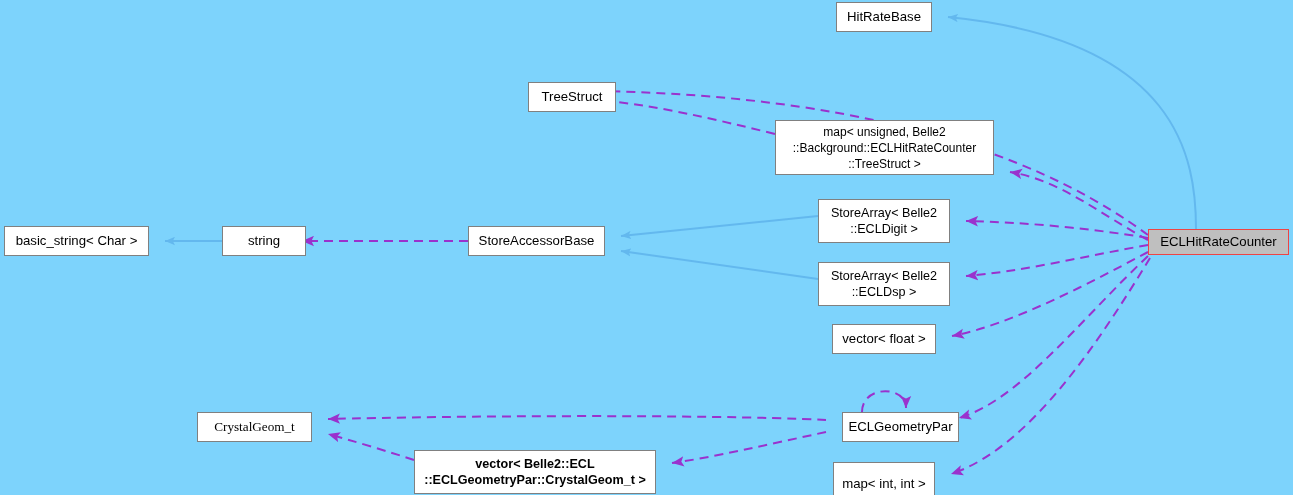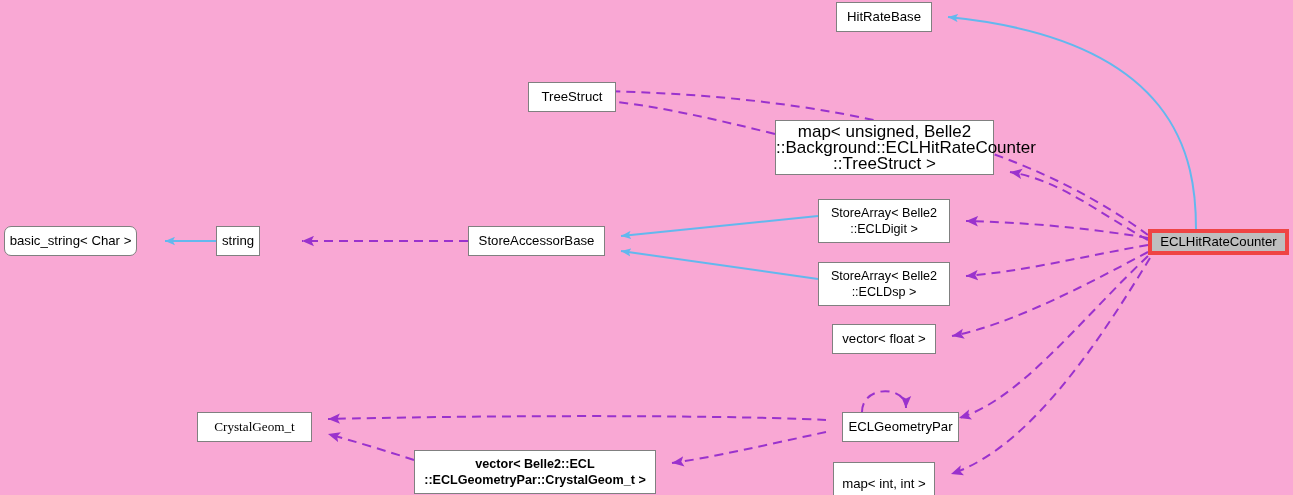--- a/index.html
+++ b/index.html
@@ -4,21 +4,21 @@
 <style>
   html, body {
     margin: 0;
     padding: 0;
     background: #000000;
   }
   #diagram-root {
     position: relative;
     width: 1293px;
     height: 495px;
-    background: #f9a8d4;
+    background: #7dd3fc;
     font-family: "Liberation Sans", sans-serif;
     overflow: hidden;
   }
   svg#graph-edges {
     position: absolute;
     left: 0;
     top: 0;
     width: 1293px;
     height: 495px;
   }
@@ -33,21 +33,21 @@
     text-align: center;
     display: flex;
     align-items: center;
     justify-content: center;
     z-index: 5;
     letter-spacing: 0px;
     white-space: pre;
   }
   .node.highlight {
     background: #bfbfbf;
-    border: 4px solid #ef4444;
+    border: 1px solid #ef4444;
   }
   .node-label {
     display: block;
     width: 100%;
     white-space: pre;
   }
 </style>
 </head>
 <body>
 
@@ -99,31 +99,31 @@
   </svg>
 
   <div class="node" style="left:836px; top:2px; width:96px; height:30px;">
     <span class="node-label">HitRateBase</span>
   </div>
 
   <div class="node" style="left:492px; top:82px; width:88px; height:30px;margin-left:36px;">
     <span class="node-label">TreeStruct</span>
   </div>
 
-  <div class="node" style="left:775px; top:120px; width:219px; height:55px; font-size:17px; line-height:16px;">
+  <div class="node" style="left:775px; top:120px; width:219px; height:55px; font-size:12px; line-height:16px;">
     <span class="node-label">map&lt; unsigned, Belle2
 ::Background::ECLHitRateCounter
 ::TreeStruct &gt;</span>
   </div>
 
-  <div class="node" style="left:4px; top:226px; width:133px; height:30px;border-radius:7px;">
+  <div class="node" style="left:4px; top:226px; width:145px; height:30px;">
     <span class="node-label">basic_string&lt; Char &gt;</span>
   </div>
 
-  <div class="node" style="left:216px; top:226px; width:44px; height:30px;">
+  <div class="node" style="left:222px; top:226px; width:84px; height:30px;">
     <span class="node-label">string</span>
   </div>
 
   <div class="node" style="left:468px; top:226px; width:137px; height:30px;justify-content:flex-end;">
     <span class="node-label">StoreAccessorBase</span>
   </div>
 
   <div class="node" style="left:818px; top:199px; width:132px; height:44px; font-size:12.6px; line-height:16px;">
     <span class="node-label">StoreArray&lt; Belle2
 ::ECLDigit &gt;</span>

